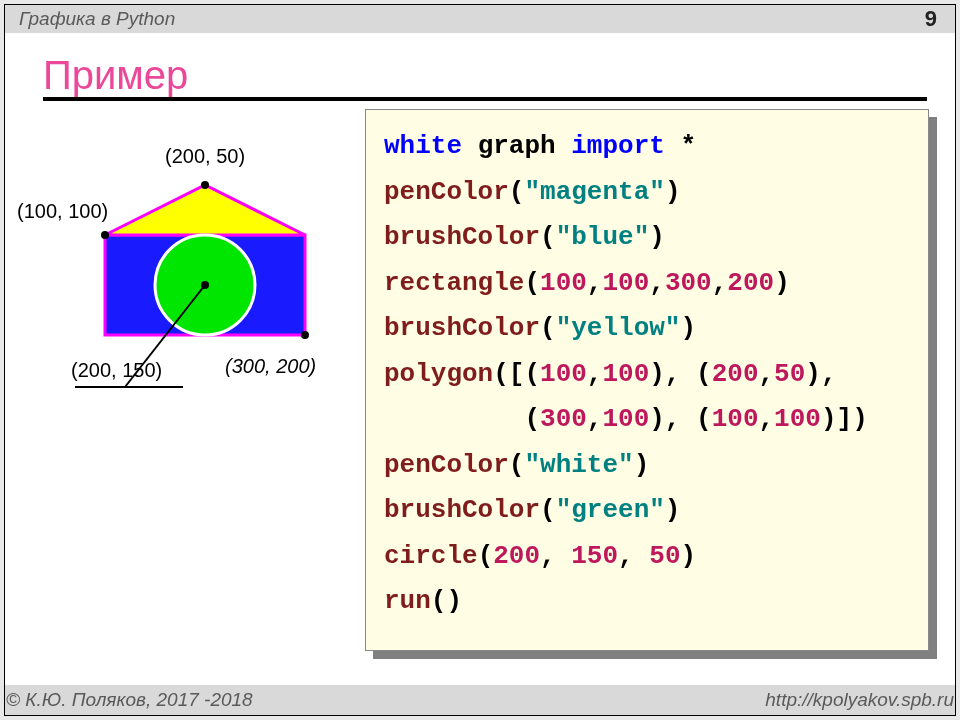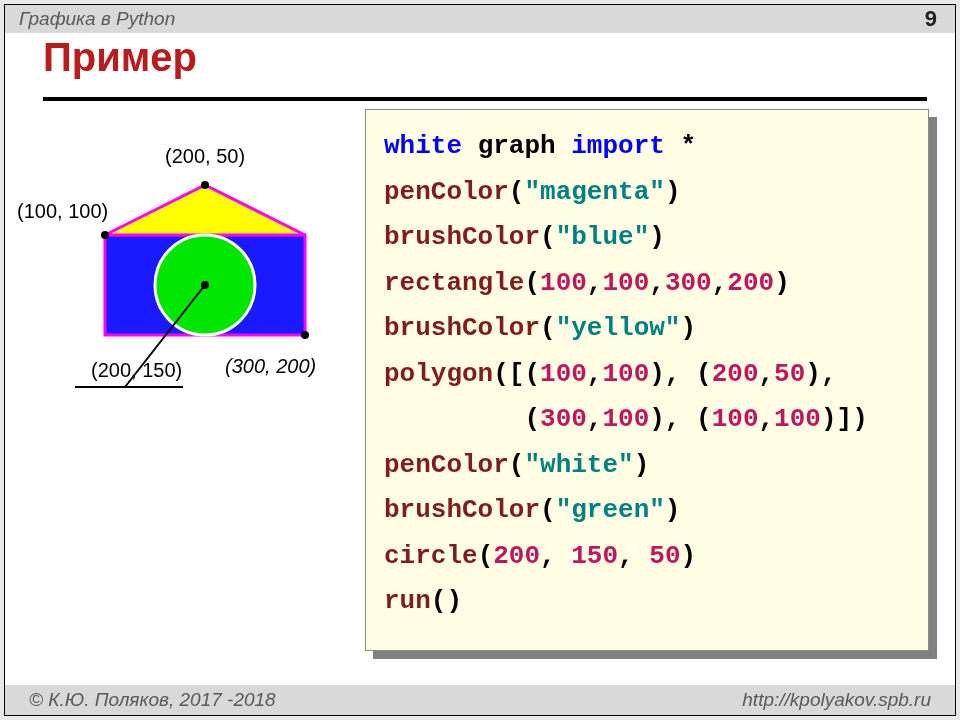--- a/index.html
+++ b/index.html
@@ -33,42 +33,42 @@
   }
   .pagenum {
     font-style: normal;
     font-weight: 700;
     color: #222;
     font-size: 22px;
     padding-right: 4px;
   }
   .title {
     position: absolute;
-    top: 30px;
+    top: 48px;
     left: 38px;
     font-size: 40px;
-    font-weight: 700;
-    color: #b91c1c;
+    font-weight: 400;
+    color: #ec4899;
   }
   .title-rule {
     position: absolute;
     top: 92px;
     left: 38px;
     right: 28px;
     border-top: 4px solid #000;
   }
   .footer {
     position: absolute;
     bottom: 0; left: 0; right: 0;
     height: 30px;
     background: #d9d9d9;
     display: flex;
     align-items: center;
     justify-content: space-between;
-    padding: 0 24px;
+    padding: 0 1px;
     font-style: italic;
     color: #5a5a5a;
     font-size: 19px;
   }
 
   
   .drawing {
     position: absolute;
     left: 30px;
     top: 150px;
@@ -140,21 +140,21 @@
       <circle cx="70" cy="80" r="4" fill="#000"></circle>
       <circle cx="270" cy="180" r="4" fill="#000"></circle>
       <circle cx="170" cy="130" r="4" fill="#000"></circle>
 
       <line x1="170" y1="130" x2="90" y2="232" stroke="#000" stroke-width="2"></line>
       <line x1="40" y1="232" x2="148" y2="232" stroke="#000" stroke-width="2"></line>
     </svg>
     <div class="coord-label" style="left:130px; top:-10px;">(200, 50)</div>
     <div class="coord-label" style="left:-18px; top:45px;">(100, 100)</div>
     <div class="coord-label" style="left:190px; top:200px;font-style:italic;">(300, 200)</div>
-    <div class="coord-label" style="left:56px; top:204px;">(200, 150)</div>
+    <div class="coord-label" style="left:36px; top:204px;">(200, 150)</div>
   </div>
 
   <div class="code-shadow"></div>
   <div class="code-box"><span class="kw">white</span> <span class="ident">graph</span> <span class="kw">import</span> <span class="ident">*</span>
 <span class="func">penColor</span><span>(</span><span class="str">"magenta"</span><span>)</span>
 <span class="func">brushColor</span><span>(</span><span class="str">"blue"</span><span>)</span>
 <span class="func">rectangle</span><span>(</span><span class="num">100</span><span>,</span><span class="num">100</span><span>,</span><span class="num">300</span><span>,</span><span class="num">200</span><span>)</span>
 <span class="func">brushColor</span><span>(</span><span class="str">"yellow"</span><span>)</span>
 <span class="func">polygon</span><span>([(</span><span class="num">100</span><span>,</span><span class="num">100</span><span>), (</span><span class="num">200</span><span>,</span><span class="num">50</span><span>),</span>
 <span>         (</span><span class="num">300</span><span>,</span><span class="num">100</span><span>), (</span><span class="num">100</span><span>,</span><span class="num">100</span><span>)])</span>

